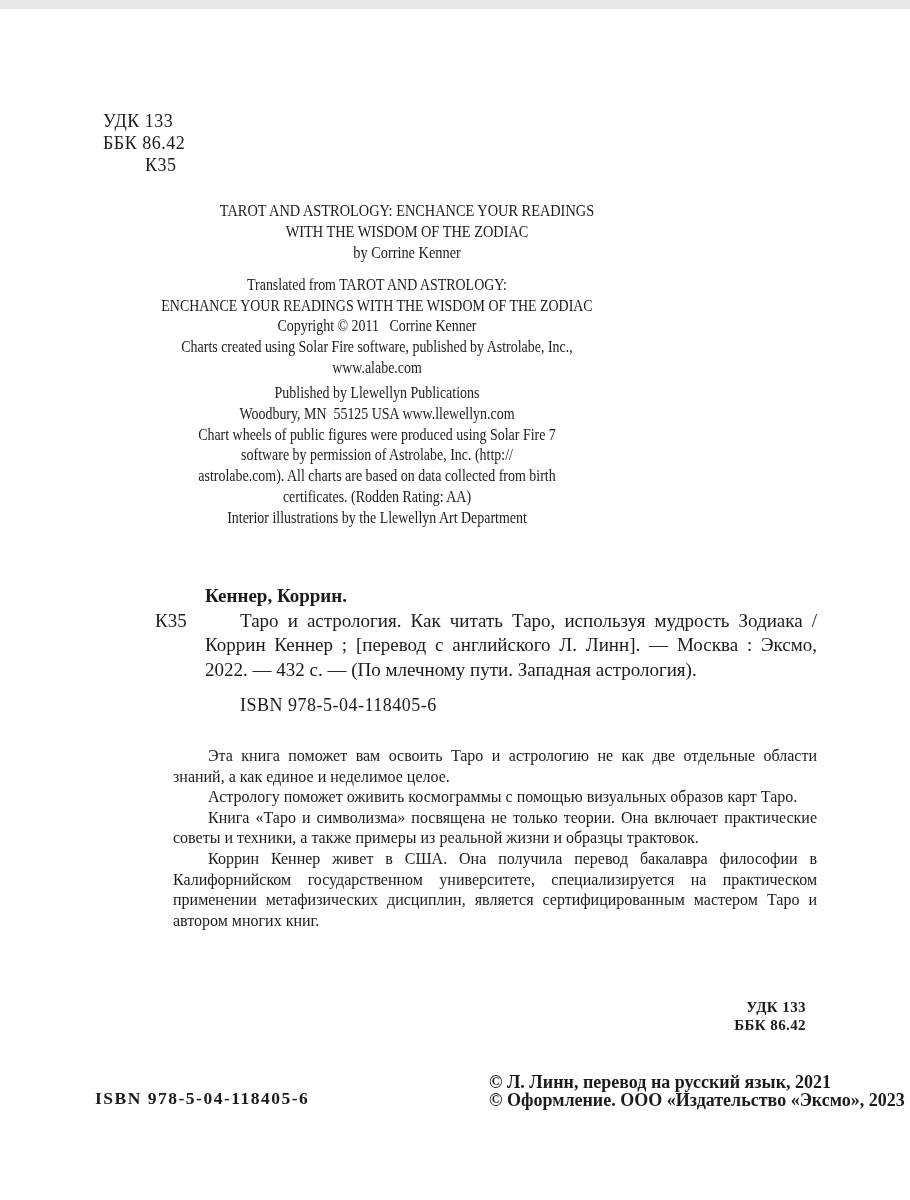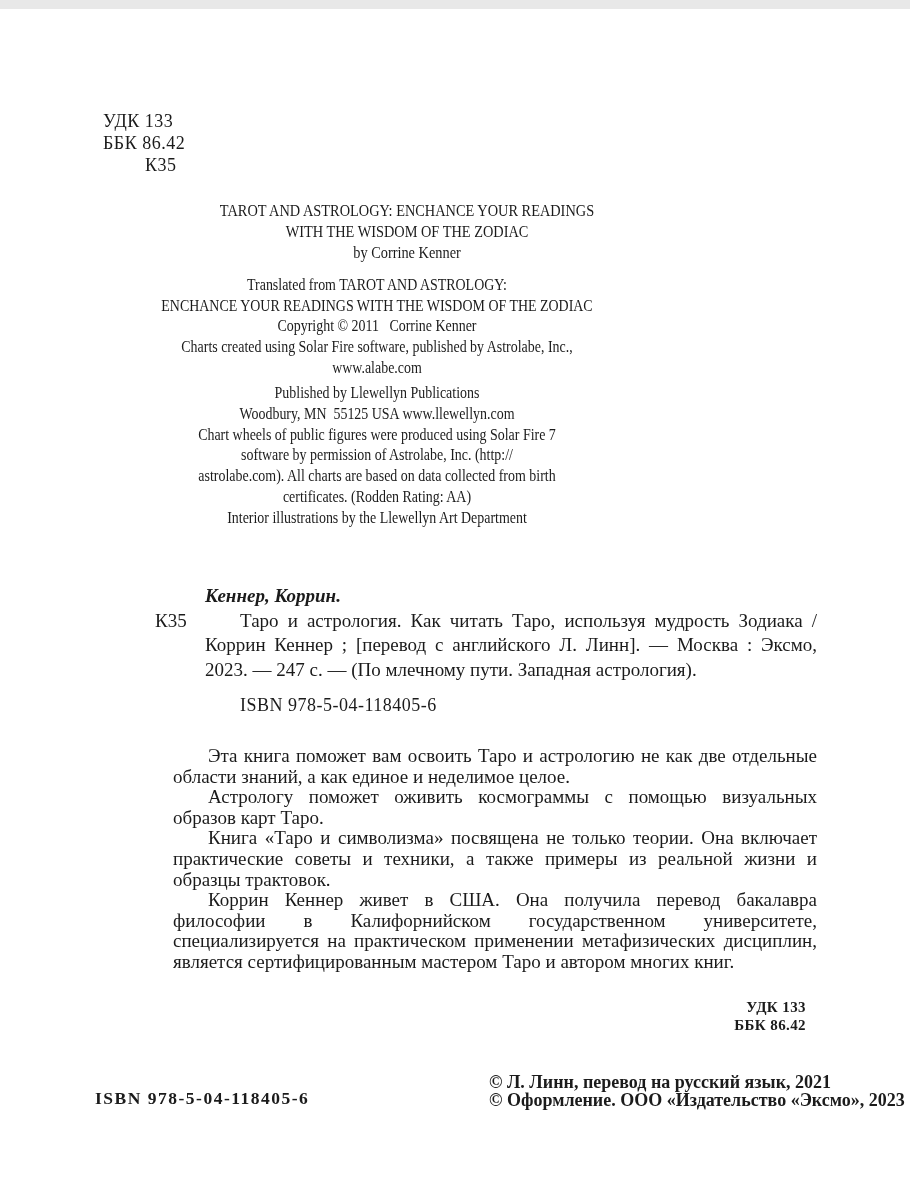--- a/index.html
+++ b/index.html
@@ -33,37 +33,37 @@
   .publisher-block{
     left:0;width:754px;top:374px;
     font-size:17px;line-height:20.8px;
   }
 
   
   .catalog{
     position:absolute;left:205px;top:575px;width:612px;
     font-size:19px;line-height:24.6px;
   }
-  .catalog-author{font-weight:bold;font-style:italic;}
+  .catalog-author{font-weight:bold;}
   .catalog-entry{
     margin:0;text-align:justify;text-indent:35px;position:relative;
   }
   .k35{
     position:absolute;left:-50px;top:0;
     text-indent:0;
   }
   .catalog-isbn{
     margin-top:11px;margin-left:35px;
     font-size:18px;letter-spacing:.5px;
   }
 
   
   .annotation{
     position:absolute;left:173px;top:737px;width:644px;
-    font-size:19px;line-height:20.6px;text-align:justify;
+    font-size:16px;line-height:20.6px;text-align:justify;
   }
   .annotation p{margin:0;text-indent:35px;}
 
   
   .bottom-codes{
     position:absolute;right:104px;top:990px;
     font-size:15px;line-height:17.5px;font-weight:bold;
     text-align:right;letter-spacing:.4px;
   }
 
@@ -108,21 +108,21 @@
     <div class="eng-line">Chart wheels of public figures were produced using Solar Fire 7</div>
     <div class="eng-line">software by permission of Astrolabe, Inc. (http://</div>
     <div class="eng-line">astrolabe.com). All charts are based on data collected from birth</div>
     <div class="eng-line">certificates. (Rodden Rating: AA)</div>
     <div class="eng-line">Interior illustrations by the Llewellyn Art Department</div>
   </div>
 
   <div class="catalog">
     <div class="catalog-author">Кеннер, Коррин.</div>
     <p class="catalog-entry">
-      <span class="k35">К35</span><span>Таро и астрология. Как читать Таро, используя мудрость Зодиака / Коррин Кеннер ; [перевод с английского Л. Линн]. — Москва : Эксмо, 2023. — 247 с. — (По млечному пути. Западная астрология).</span>
+      <span class="k35">К35</span><span>Таро и астрология. Как читать Таро, используя мудрость Зодиака / Коррин Кеннер ; [перевод с английского Л. Линн]. — Москва : Эксмо, 2022. — 432 с. — (По млечному пути. Западная астрология).</span>
     </p>
     <div class="catalog-isbn">ISBN 978-5-04-118405-6</div>
   </div>
 
   <div class="annotation">
     <p>Эта книга поможет вам освоить Таро и астрологию не как две отдельные области знаний, а как единое и неделимое целое.</p>
     <p>Астрологу поможет оживить космограммы с помощью визуальных образов карт Таро.</p>
     <p>Книга «Таро и символизма» посвящена не только теории. Она включает практические советы и техники, а также примеры из реальной жизни и образцы трактовок.</p>
     <p>Коррин Кеннер живет в США. Она получила перевод бакалавра философии в Калифорнийском государственном университете, специализируется на практическом применении метафизических дисциплин, является сертифицированным мастером Таро и автором многих книг.</p>
   </div>

